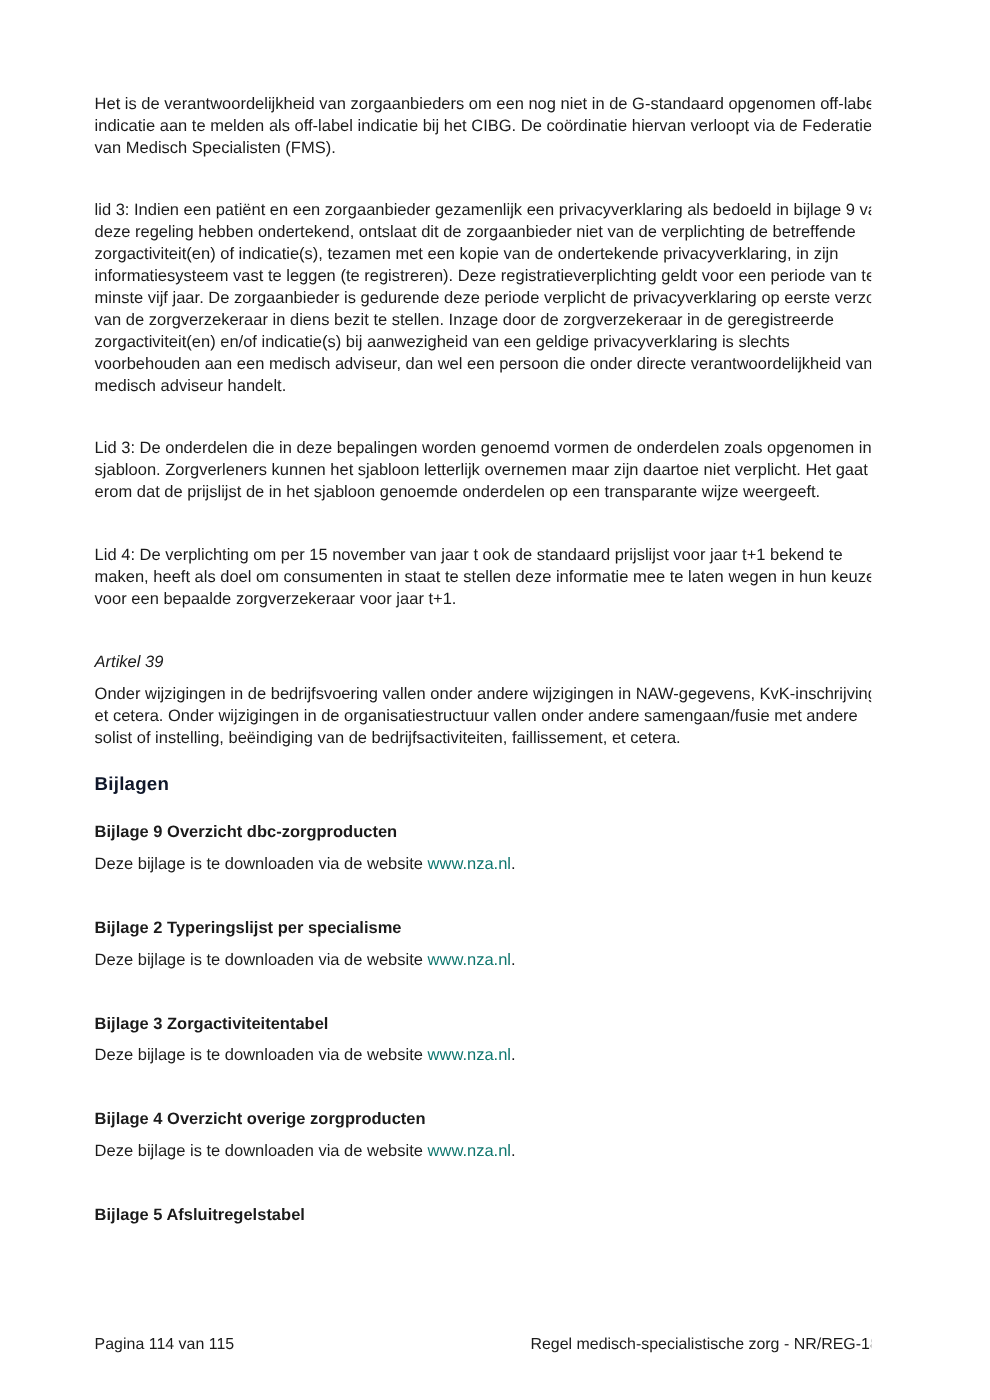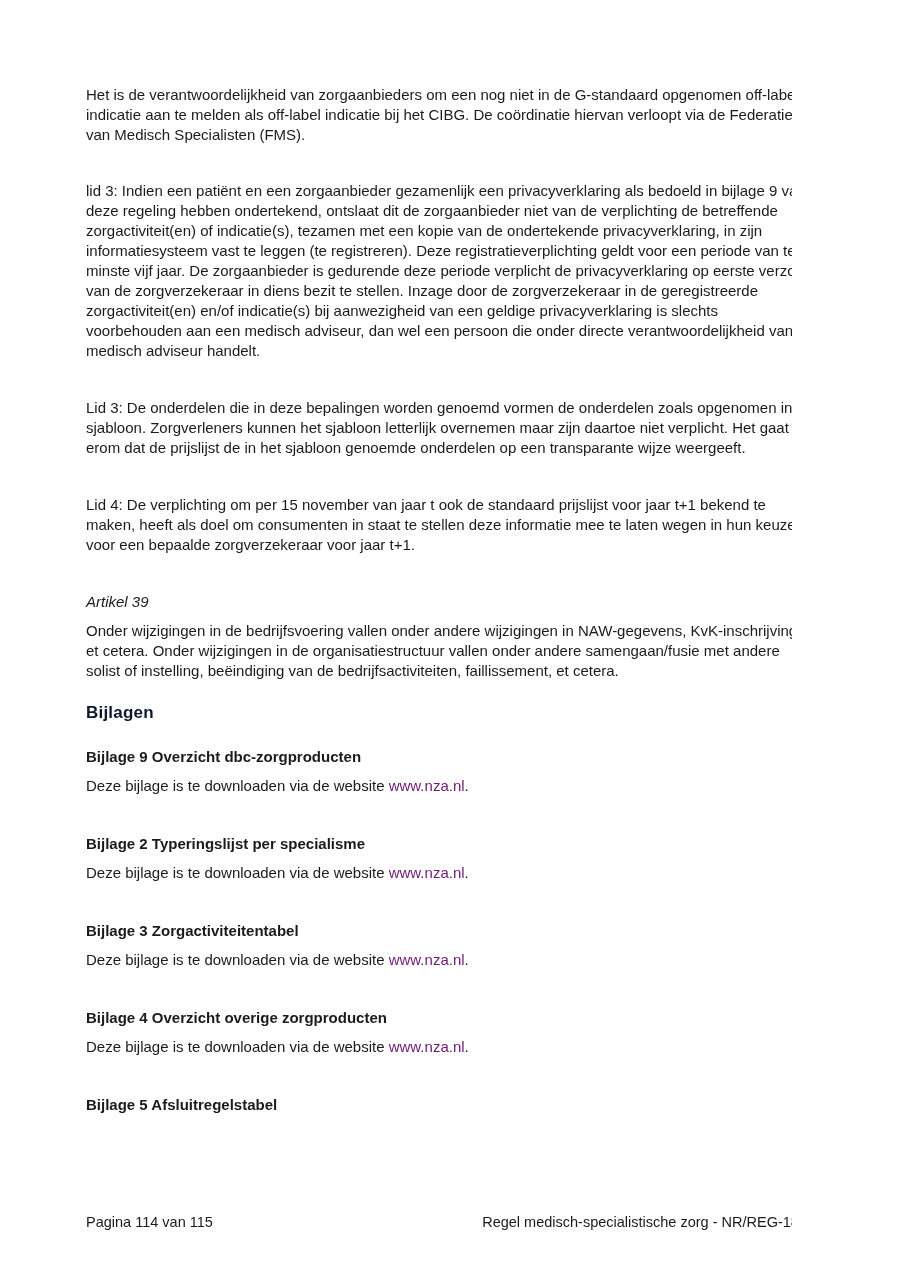--- a/index.html
+++ b/index.html
@@ -46,21 +46,21 @@
     font-weight: bold;
     margin: 0 0 9px 0;
   }
   p.download-line {
     font-size: 15px;
     line-height: 20px;
     margin: 0 0 38px 0;
   }
   .bijlage-title.last { margin-bottom: 0; }
   a.nza-link {
-    color: #701a75;
+    color: #0f766e;
     text-decoration: none;
     cursor: pointer;
     margin-top: 20px;
   }
   .footer {
     position: absolute;
     left: 86px;
     top: 1212px;
     width: 729px;
     display: flex;

